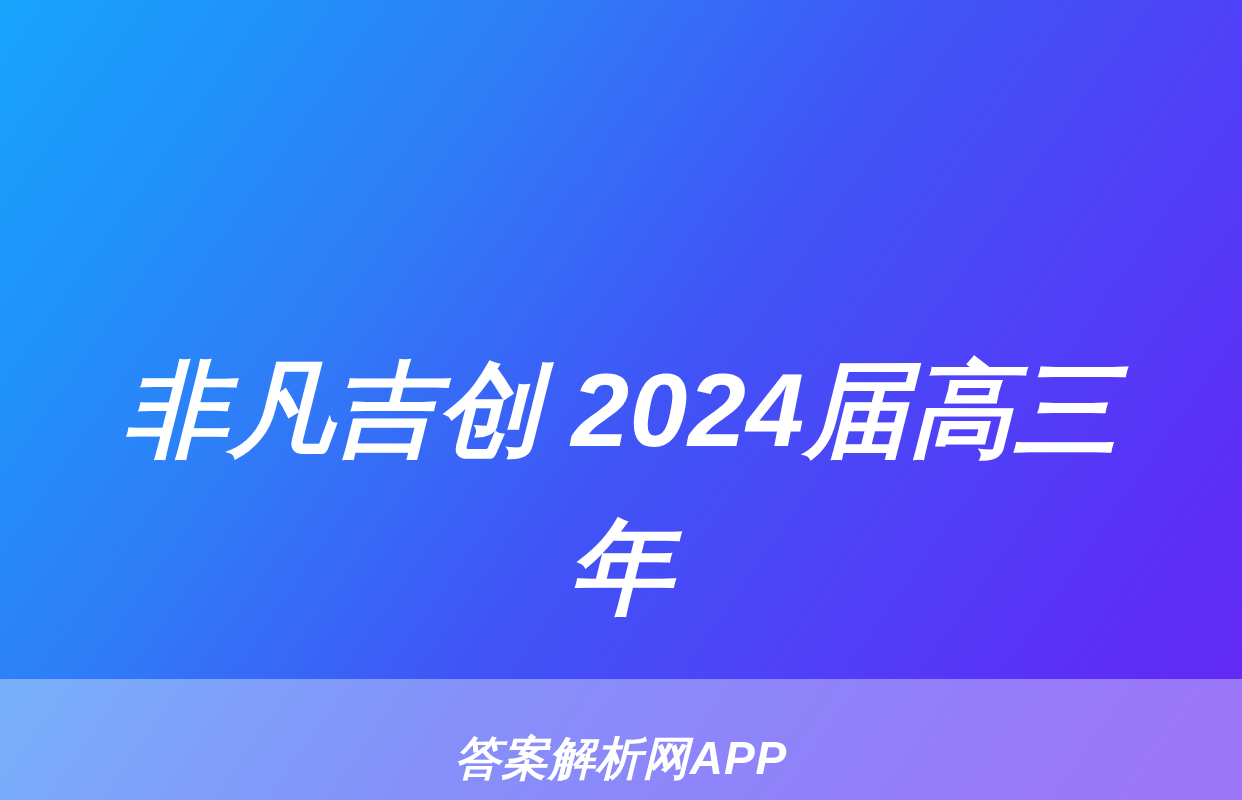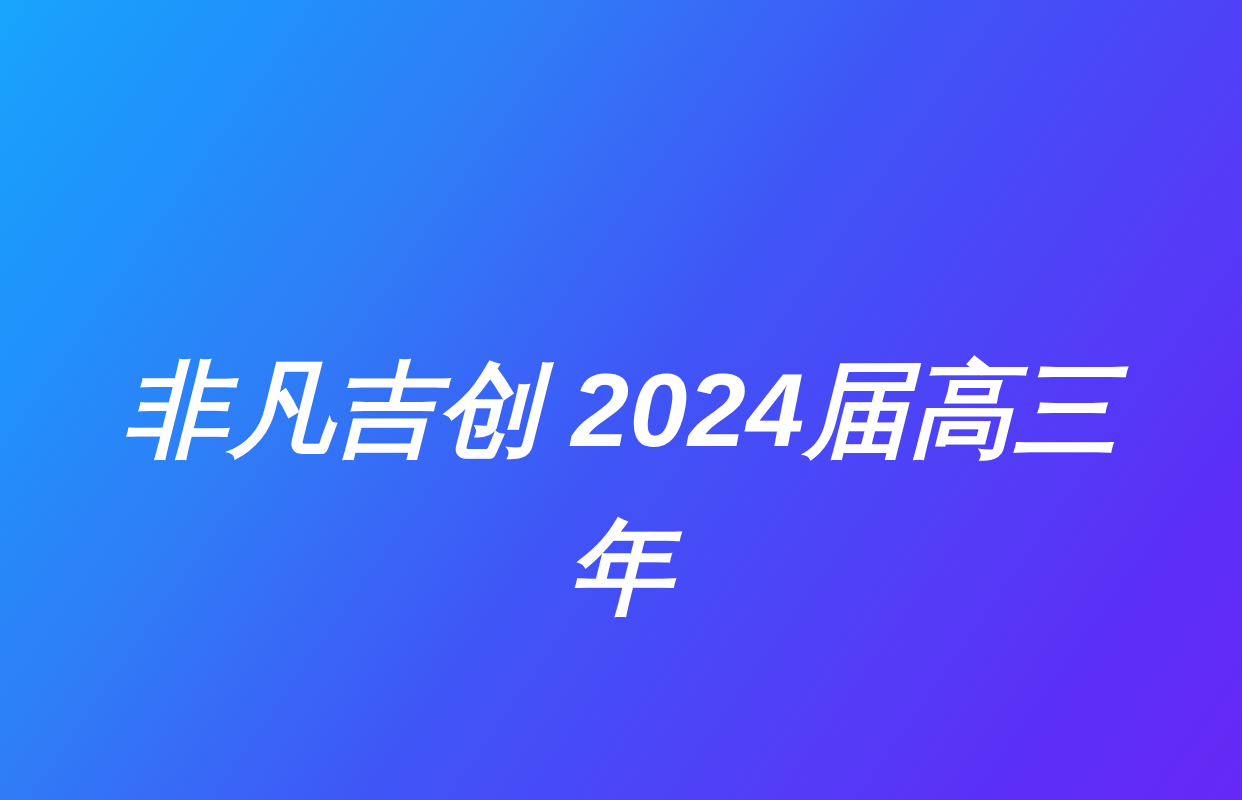--- a/index.html
+++ b/index.html
@@ -81,14 +81,17 @@
 <body>
 
 <div id="cover">
 
   <div id="title-block">
     <span class="title-line">非凡吉创 2024届高三年</span>
     
     
   </div>
 
+  <div id="footer-band">
+    <span id="footer-label">答案解析网APP</span>
+  </div>
 
 </div>
 
 </body></html>

